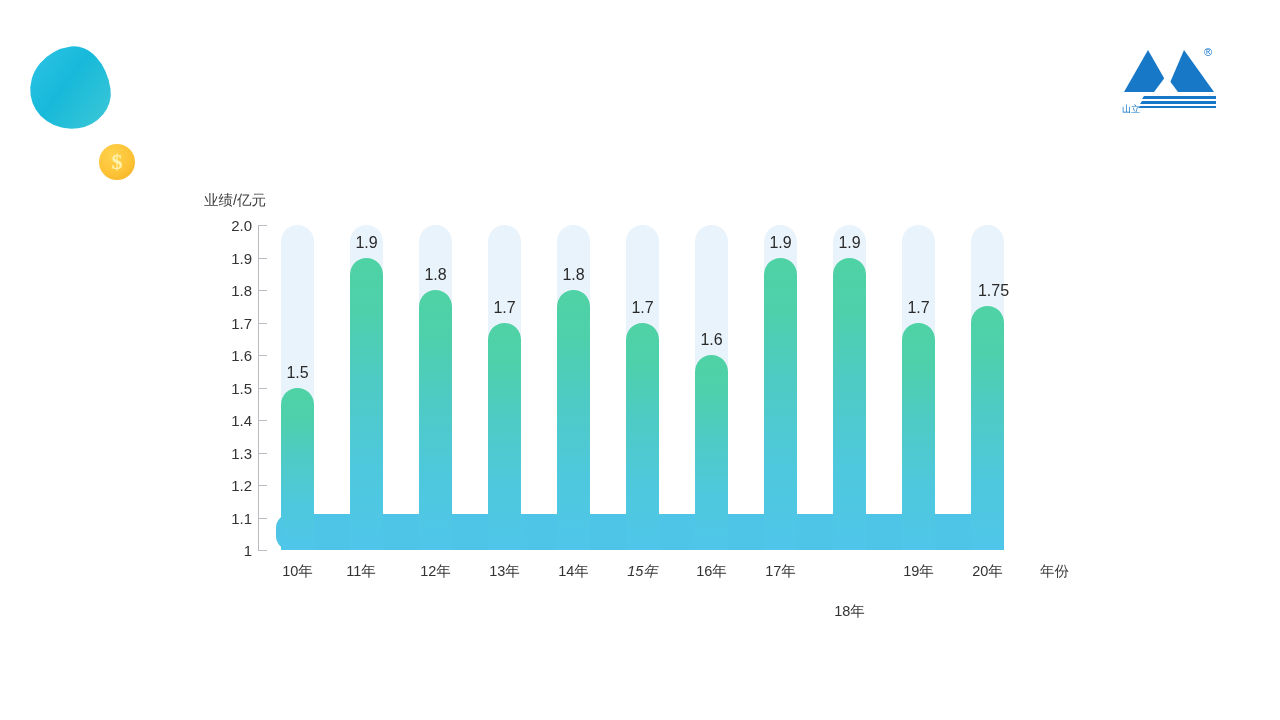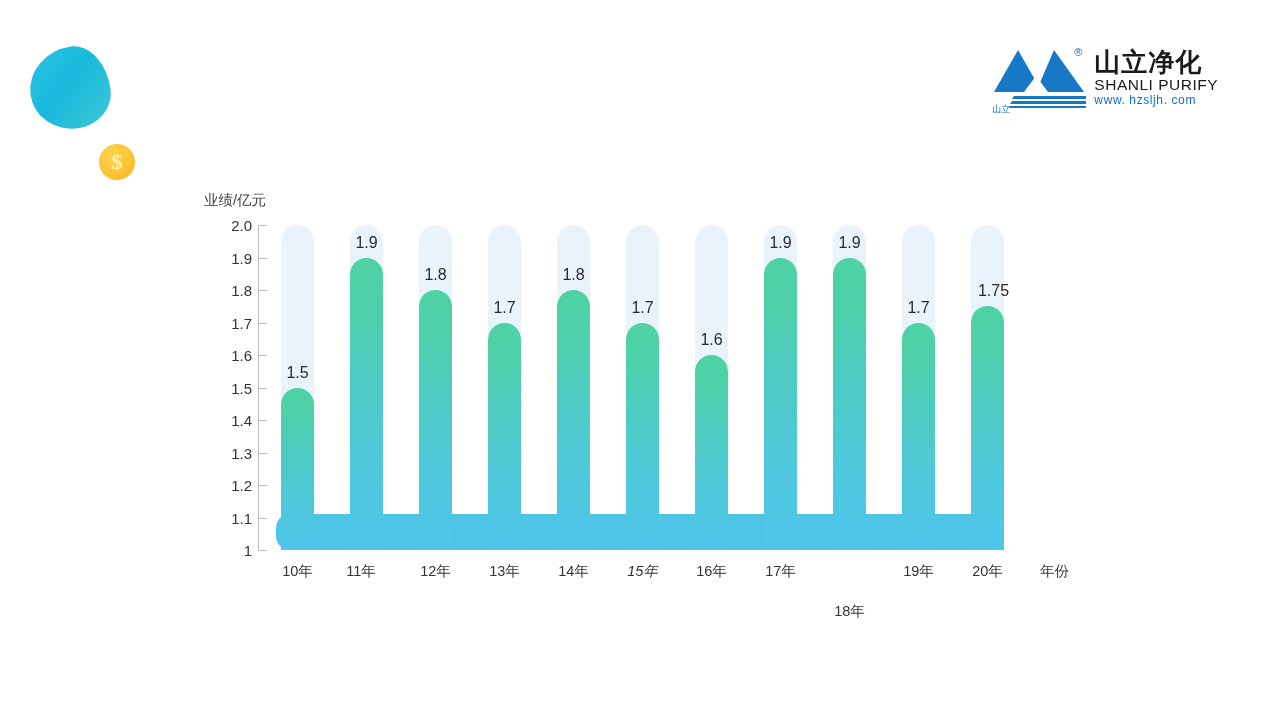--- a/index.html
+++ b/index.html
@@ -246,25 +246,20 @@
       <svg width="96" height="62" viewBox="0 0 96 62" xmlns="http://www.w3.org/2000/svg">
         <polygon points="26,4 50,46 2,46" fill="#1878c8"></polygon>
         <polygon points="62,4 92,46 44,46" fill="#1878c8"></polygon>
         <polygon points="44,30 56,46 32,46" fill="#ffffff"></polygon>
         <path d="M22,50 L94,50 L94,53 L20,53 Z" fill="#1878c8"></path>
         <path d="M20,55 L94,55 L94,58 L18,58 Z" fill="#1878c8"></path>
         <path d="M18,60 L94,60 L94,62 L16,62 Z" fill="#1878c8"></path>
       </svg>
       <span class="sub">山立</span>
       <span class="reg-mark">®</span>
-    </div>
-    <div class="logo-text">
-      <div class="logo-cn">山立净化</div>
-      <div class="logo-en">SHANLI PURIFY</div>
-      <div class="logo-url">www. hzsljh. com</div>
     </div>
   </div>
 
   <div id="chart">
     <div class="y-title">业绩/亿元</div>
     <div class="x-title">年份</div>
     <div class="axis-line"></div>
     <div id="ticks">
         <div class="tick" style="top: 550px;"></div>
         <div class="tick-label" style="position: absolute; left: 206px; top: 550px;">1</div>

